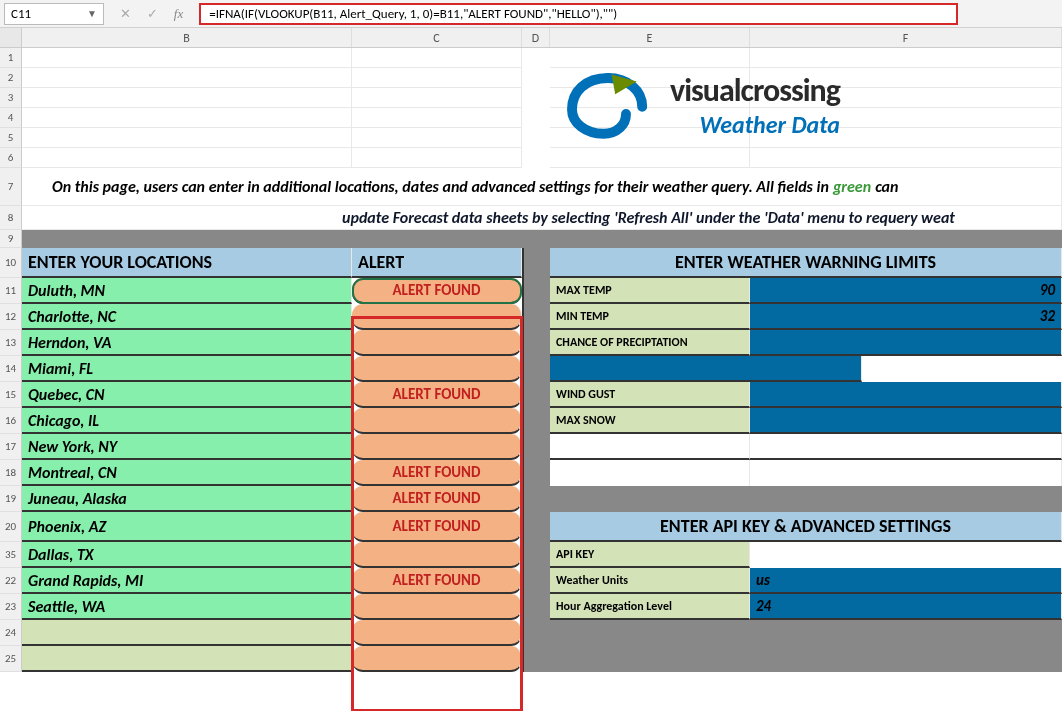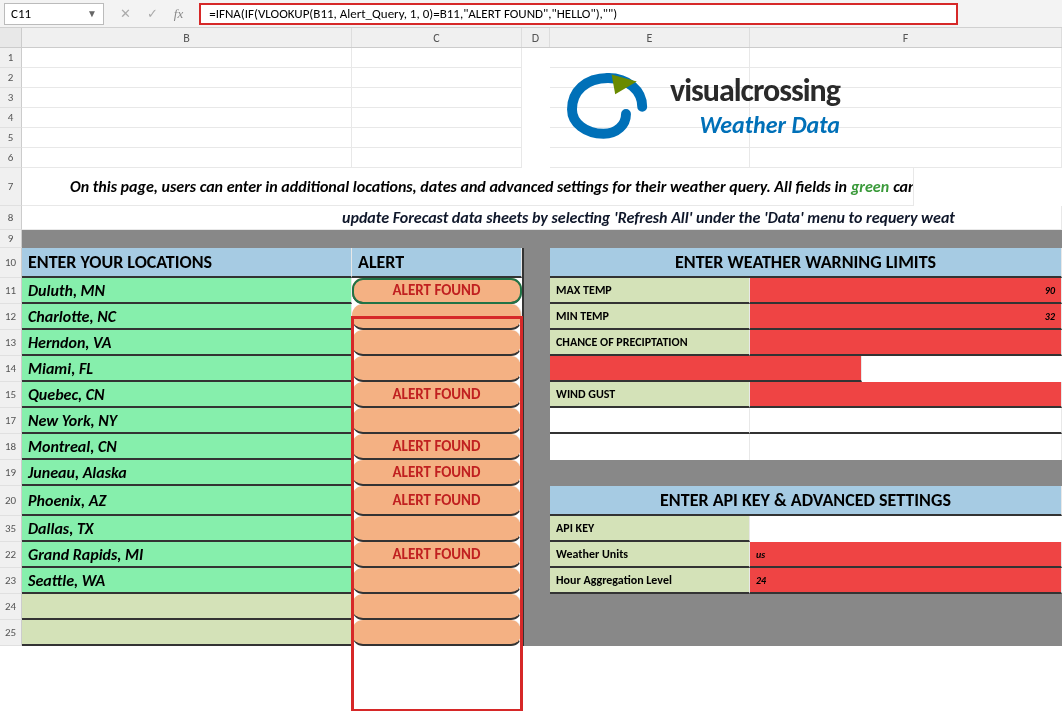--- a/index.html
+++ b/index.html
@@ -138,24 +138,24 @@
   .alert-cell.sel {
     outline: 2px solid #217346;
     outline-offset: -2px;
   }
   .param-label {
     background: #d4e2b8;
     font-weight: bold;
     font-size: 12px;
   }
   .param-val {
-    background: #ef4444;
+    background: #0369a1;
     font-weight: bold;
     font-style: italic;
-    font-size: 10px;
+    font-size: 15px;
   }
   .param-val.right { justify-content: flex-end; }
   .white { background: #fff; }
   .blank-green { background: #d4e2b8; }
 
   .instruct {
     font-style: italic;
     font-weight: bold;
     font-size: 16px;
   }
@@ -289,21 +289,21 @@
       <div class="rhdr">6</div>
       <div class="cell cB"></div>
       <div class="cell cC"></div>
       <div class="cell cD" style="background:#fff;border-left:none"></div>
       <div class="cell cE"></div>
       <div class="cell cF"></div>
     </div>
 
   <div class="row tall-row">
       <div class="rhdr">7</div>
-    <div class="cell instruct" style="width:892px;padding-left:48px">
+    <div class="cell instruct" style="width:1040px;padding-left:30px">
       <span>On this page, users can enter in additional locations, dates and advanced settings for their weather query.  All fields in </span>
       <span class="green" style="padding:0 4px">green</span>
       <span> can</span>
     </div>
   </div>
 
   <div class="row" style="height:24px">
       <div class="rhdr">8</div>
     <div class="cell instruct2" style="width:1040px;padding-left:320px">update Forecast data sheets by selecting 'Refresh All' under the 'Data' menu to requery weat</div>
   </div>
@@ -353,20 +353,28 @@
     <div class="cell cF param-val right"></div>
   </div>
   <div class="row data">
       <div class="rhdr">15</div>
     <div class="cell cB loc-cell">Quebec, CN</div>
     <div class="cell cC alert-cell">ALERT FOUND</div>
     <div class="cell cD"></div>
     <div class="cell cE param-label">WIND GUST</div>
     <div class="cell cF param-val right"></div>
   </div>
+  <div class="row data">
+      <div class="rhdr">16</div>
+    <div class="cell cB loc-cell">Chicago, IL</div>
+    <div class="cell cC alert-cell"></div>
+    <div class="cell cD"></div>
+    <div class="cell cE param-label">MAX SNOW</div>
+    <div class="cell cF param-val right"></div>
+  </div>
 
   <div class="row data">
       <div class="rhdr">17</div>
     <div class="cell cB loc-cell">New York, NY</div>
     <div class="cell cC alert-cell"></div>
     <div class="cell cD"></div>
     <div class="cell cE white"></div>
     <div class="cell cF white"></div>
   </div>
 

